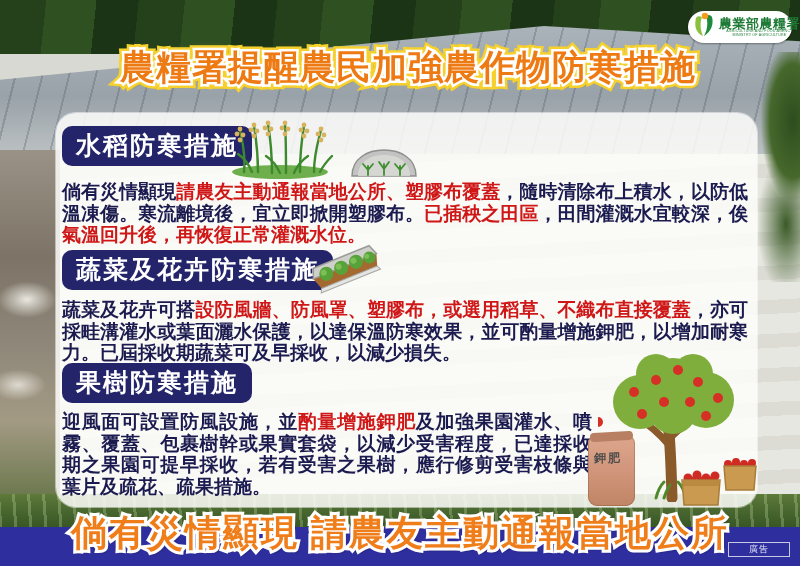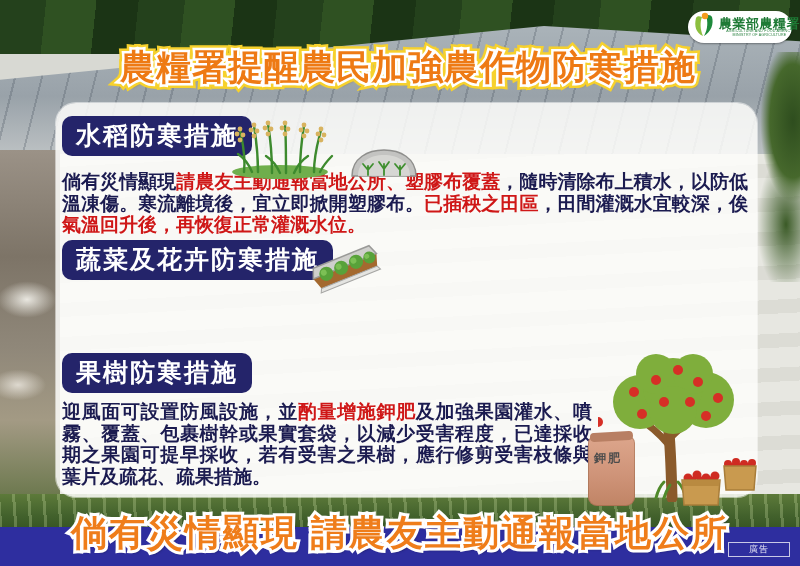--- a/index.html
+++ b/index.html
@@ -40,21 +40,21 @@
   
   .title-wrap{position:absolute;left:0;top:44px;width:100%;height:62px;z-index:3;text-align:center;}
   .title-layer{position:absolute;left:0;right:12px;top:0;font-size:35px;font-weight:bold;
     letter-spacing:1px;white-space:nowrap;padding-left:28px;}
   .title-back{color:#f6d12d;-webkit-text-stroke:10px #f6d12d;
     text-shadow:3px 4px 2px rgba(120,70,10,.45),0 0 6px #f6d12d;}
   .title-mid{color:#ffffff;-webkit-text-stroke:5px #ffffff;}
   .title-front{color:#ee7a14;}
 
   
-  .panel{position:absolute;left:56px;top:103px;width:701px;height:394px;z-index:2;
+  .panel{position:absolute;left:56px;top:113px;width:701px;height:394px;z-index:2;
     background:rgba(253,253,250,.86);border-radius:20px;box-shadow:0 0 0 1px rgba(255,255,255,.5);}
   .badge{position:absolute;display:inline-block;background:#24246a;color:#fff;
     font-weight:bold;font-size:25px;letter-spacing:2px;line-height:1;
     padding:7px 14px 8px;border-radius:10px;white-space:nowrap;}
   .badge-rice{left:6px;top:13px;}
   .badge-veg{left:6px;top:137px;}
   .badge-fruit{left:6px;top:250px;}
   .body-txt{position:absolute;font-size:19px;font-weight:bold;line-height:21.5px;
     color:#1b1b50;text-align:justify;letter-spacing:0;}
   .body-rice{left:6px;top:68px;width:686px;}
@@ -117,20 +117,21 @@
     <span class="title-layer title-back">農糧署提醒農民加強農作物防寒措施</span>
     <span class="title-layer title-mid">農糧署提醒農民加強農作物防寒措施</span>
     <span class="title-layer title-front">農糧署提醒農民加強農作物防寒措施</span>
   </div>
 
   <div class="panel">
     <span class="badge badge-rice">水稻防寒措施</span>
     <div class="body-txt body-rice"><span>倘有災情顯現</span><span class="em-red">請農友主動通報當地公所、塑膠布覆蓋</span><span>，隨時清除布上積水，以防低溫凍傷。寒流離境後，宜立即掀開塑膠布。</span><span class="em-red">已插秧之田區</span><span>，田間灌溉水宜較深，俟</span><span class="em-red">氣溫回升後，再恢復正常灌溉水位。</span></div>
 
     <span class="badge badge-veg">蔬菜及花卉防寒措施</span>
+    <div class="body-txt body-veg"><span>蔬菜及花卉可搭</span><span class="em-red">設防風牆、防風罩、塑膠布，或選用稻草、不織布直接覆蓋</span><span>，亦可採畦溝灌水或葉面灑水保護，以達保溫防寒效果，並可酌量增施鉀肥，以增加耐寒力。已屆採收期蔬菜可及早採收，以減少損失。</span></div>
 
     <span class="badge badge-fruit">果樹防寒措施</span>
     <div class="body-txt body-fruit"><span>迎風面可設置防風設施，並</span><span class="em-red">酌量增施鉀肥</span><span>及加強果園灌水、噴霧、覆蓋、包裹樹幹或果實套袋，以減少受害程度，已達採收期之果園可提早採收，若有受害之果樹，應行修剪受害枝條與葉片及疏花、疏果措施。</span></div>
   </div>
 
   <div class="icon-abs rice-icon">
     <svg width="108" height="64" viewBox="0 0 108 64">
       <ellipse cx="52" cy="56" rx="48" ry="7" fill="#6fae4c"></ellipse>
       <g stroke="#3d8a2e" stroke-width="2.4" fill="none" stroke-linecap="round">
         <path d="M16,56 C18,38 14,24 12,14"></path>

